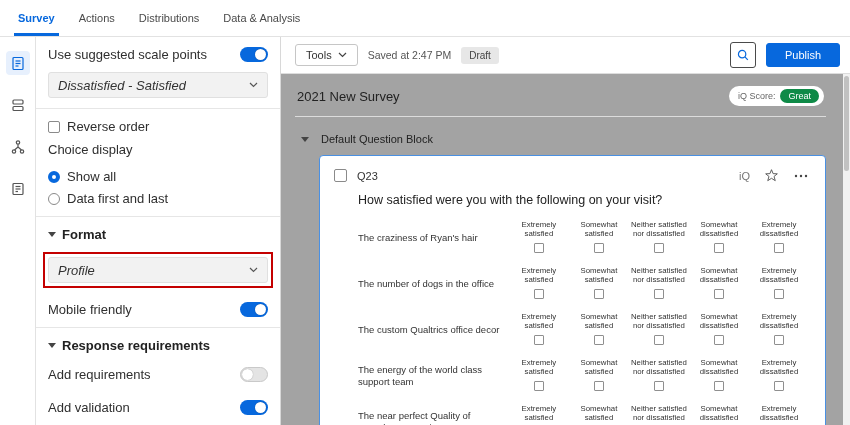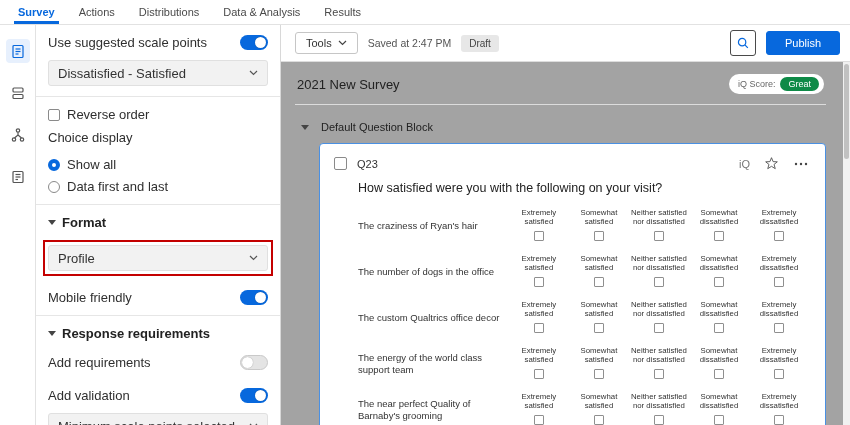--- a/index.html
+++ b/index.html
@@ -1,38 +1,38 @@
 <!DOCTYPE html>
 <html><head>
 <meta charset="utf-8">
 <style>
   * { box-sizing: border-box; margin: 0; padding: 0; }
   html,body { width:850px; height:425px; overflow:hidden; }
   body { font-family:"Liberation Sans", sans-serif; background:#fff; color:#333; }
 
   
-  .topnav { height:25px; display:flex; align-items:stretch; background:#fff; border-bottom:1px solid #e2e2e2; padding-left:6px; }
+  .topnav { height:37px; display:flex; align-items:stretch; background:#fff; border-bottom:1px solid #e2e2e2; padding-left:6px; }
   .tab { font-size:11px; color:#4a4a4a; display:flex; align-items:center; padding:0 12px; cursor:pointer; position:relative; }
   .tab.active { color:#0768dd; font-weight:bold; }
   .tab.active::after { content:''; position:absolute; left:8px; right:8px; bottom:0; height:3px; background:#0768dd; }
 
   
   .app { display:flex; height:400px; }
 
   .icon-rail { width:36px; background:#fff; border-right:1px solid #e2e2e2; display:flex; flex-direction:column; align-items:center; padding-top:14px; gap:18px; }
   .rail-btn { width:24px; height:24px; display:flex; align-items:center; justify-content:center; border-radius:4px; cursor:pointer; }
   .rail-btn.active { background:#e7f0fd; }
 
   
   .settings { width:245px; background:#fff; border-right:1px solid #d8d8d8; padding:10px 12px 0 12px; font-size:13px; overflow:hidden; }
   .set-row { display:flex; align-items:center; justify-content:space-between; margin-bottom:10px; }
   .set-label { color:#2f2f2f; }
   .divider { border-top:1px solid #e6e6e6; margin:10px -12px; }
 
-  .dropdown { background:#f2f2f2; border:1px solid #e0e0e0; border-radius:3px; height:26px; display:flex; align-items:center; justify-content:space-between; padding:0 9px; cursor:pointer; color:#333; }
+  .dropdown { background:#f2f2f2; border:1px solid #e0e0e0; border-radius:3px; height:26px; display:flex; align-items:center; justify-content:space-between; padding:0 9px; cursor:pointer; color:#333;font-style:italic; }
   .dropdown span { overflow:hidden; white-space:nowrap; text-overflow:ellipsis; }
 
   .toggle { width:28px; height:15px; border-radius:8px; background:#0768dd; position:relative; cursor:pointer; flex:none; }
   .toggle::after { content:''; position:absolute; top:2px; width:11px; height:11px; border-radius:50%; background:#fff; right:2px; box-shadow:0 0 1px rgba(0,0,0,.4); }
   .toggle.off { background:#e4e4e4; border:1px solid #c9c9c9; }
   .toggle.off::after { left:1px; right:auto; top:1px; background:#fff; }
 
   .cb { width:12px; height:12px; border:1px solid #8a8a8a; border-radius:2px; background:#fff; display:inline-block; vertical-align:middle; margin-right:7px; flex:none; cursor:pointer; }
   .radio { width:12px; height:12px; border:1px solid #8a8a8a; border-radius:50%; background:#fff; display:inline-block; margin-right:7px; flex:none; cursor:pointer; }
   .radio.sel { border:4px solid #0768dd; }
@@ -82,21 +82,20 @@
   svg { display:block; }
 </style>
 </head>
 <body>
 
 <div class="topnav">
   <div class="tab active">Survey</div>
   <div class="tab">Actions</div>
   <div class="tab">Distributions</div>
   <div class="tab">Data &amp; Analysis</div>
-  <div class="tab">Results</div>
 </div>
 
 <div class="app">
 
   <div class="icon-rail">
     <div class="rail-btn active">
       <svg width="16" height="16" viewBox="0 0 16 16" fill="none" stroke="#0768dd" stroke-width="1.2">
         <rect x="3" y="2.5" width="10" height="12" rx="1"></rect>
           <line x1="5.5" y1="6" x2="10.5" y2="6"></line>
           <line x1="5.5" y1="8.5" x2="10.5" y2="8.5"></line>

